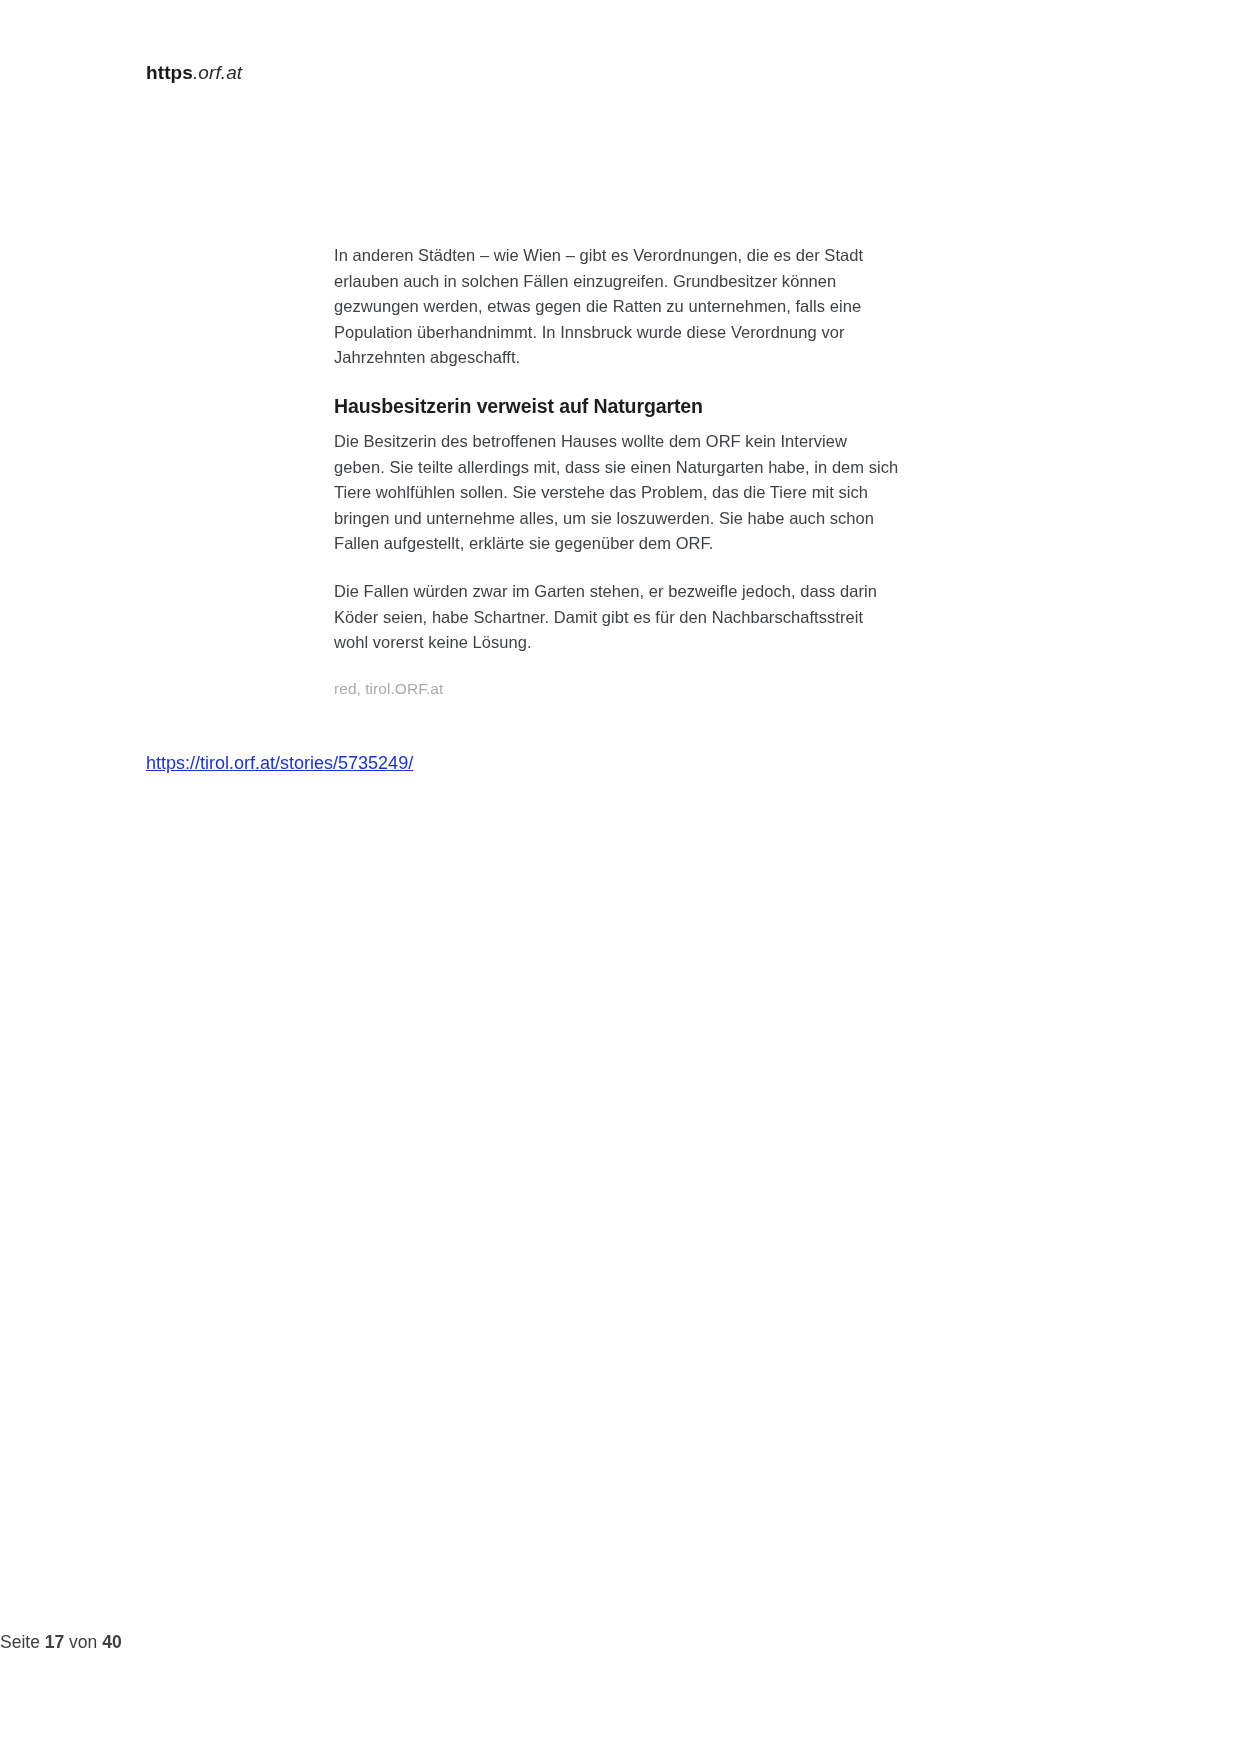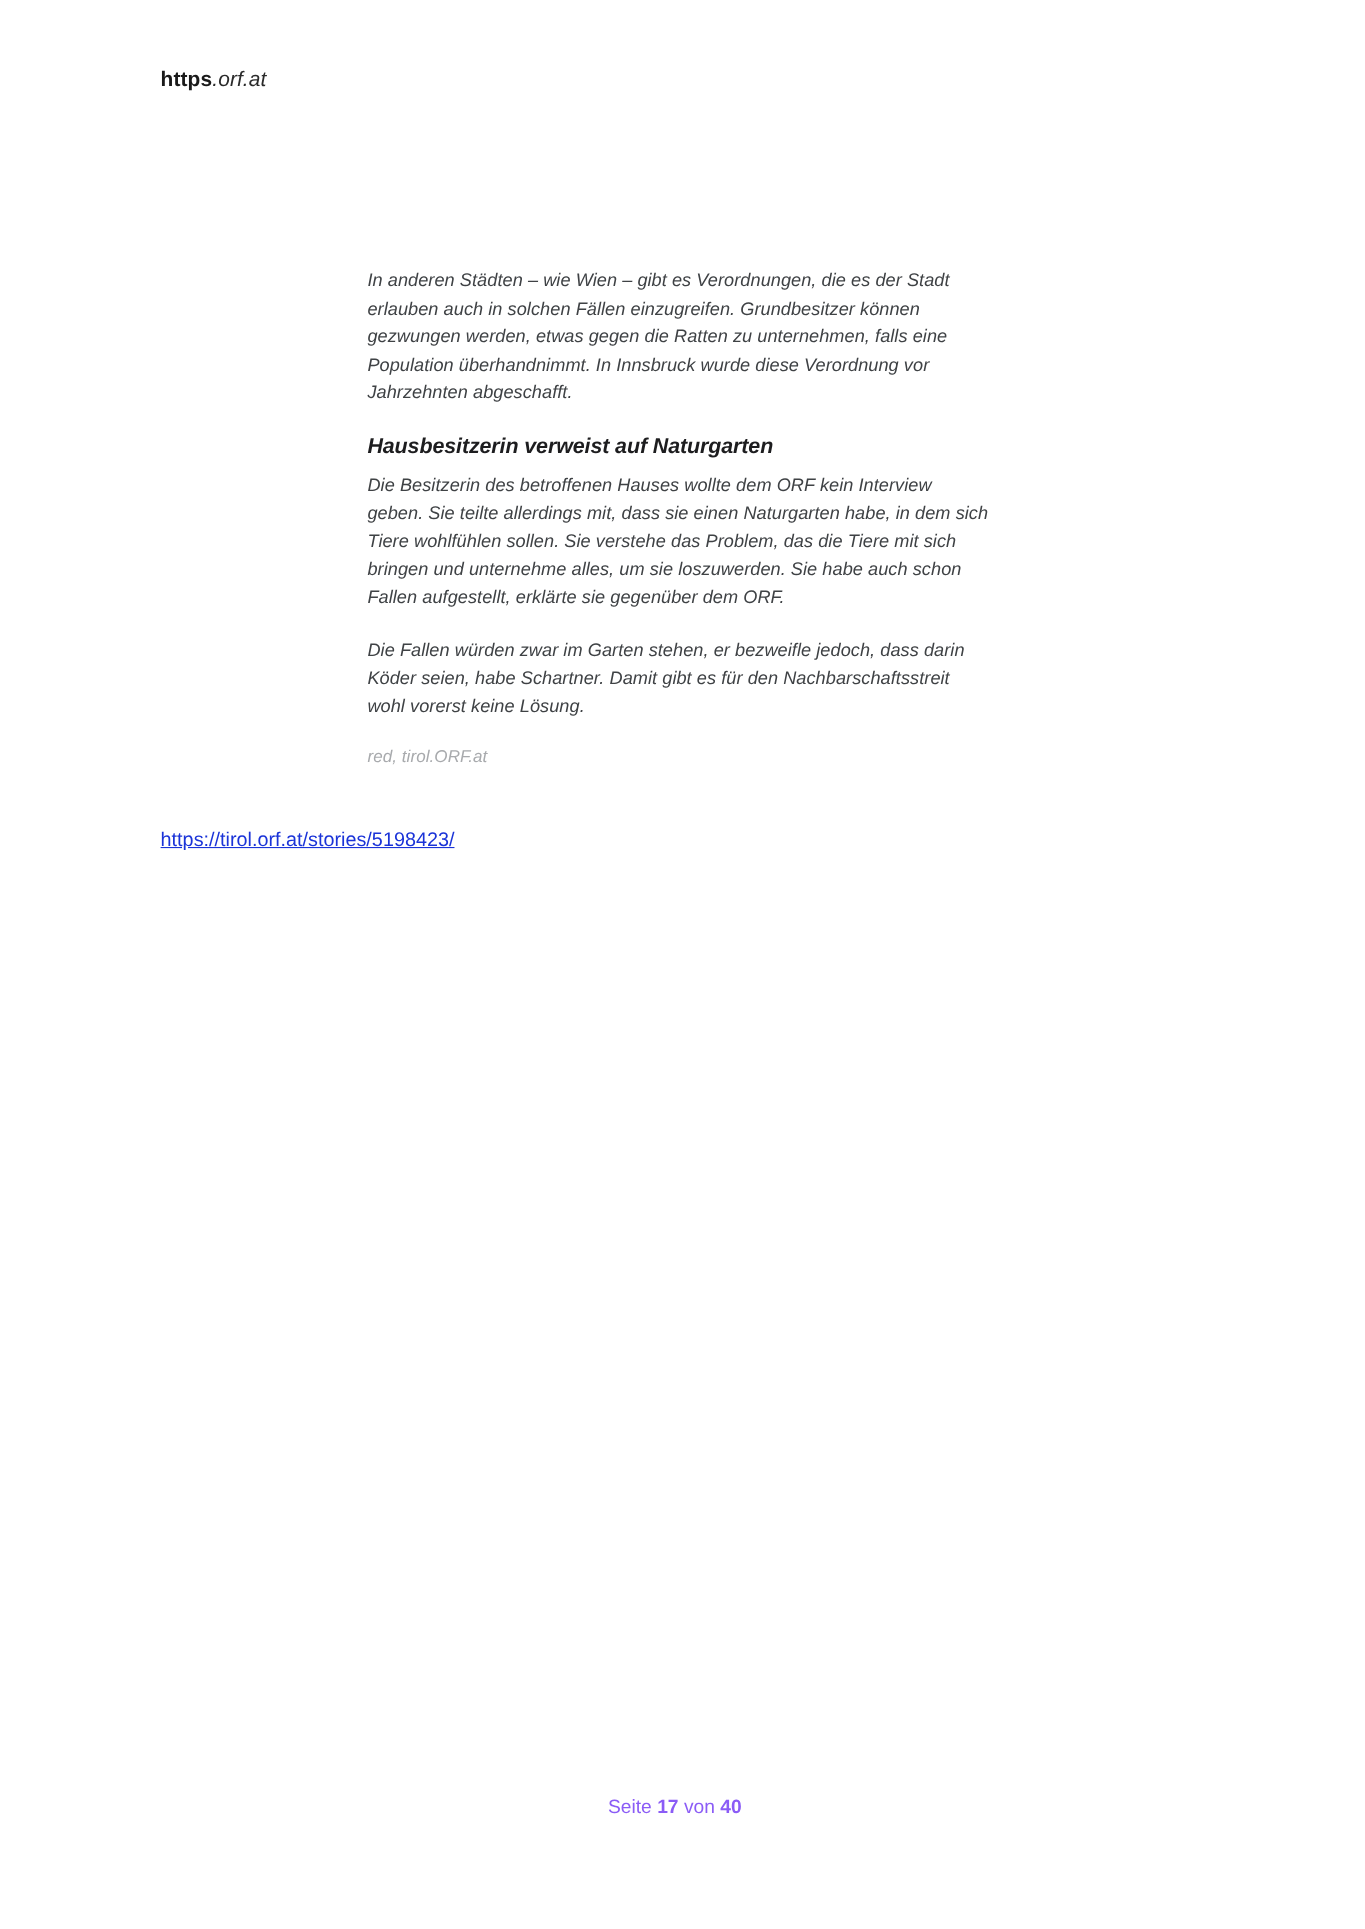--- a/index.html
+++ b/index.html
@@ -40,21 +40,20 @@
     font-style: italic;
   }
 
   
   .article {
     position: absolute;
     left: 334px;
     top: 243px;
     width: 565px;
     color: #3c4043;
-    font-style: italic;
   }
   .article p {
     margin: 0 0 22px 0;
     font-size: 16.5px;
     line-height: 25.6px;
     color: #3f4245;
     letter-spacing: 0.05px;
   }
   .article h2 {
     margin: 10px 0 10px 0;
@@ -94,23 +93,22 @@
     word-break: break-all;
     cursor: pointer;
   }
 
   
   .footer {
     position: absolute;
     left: 0;
     right: 14px;
     top: 1632px;
-    text-align: center;
     font-size: 17.5px;
-    color: #8b5cf6;
+    color: #404040;
   }
   .footer .b {
     font-weight: bold;
   }
   .footer span {
     display: inline;
   }
 </style>
 </head>
 <body>
@@ -123,20 +121,20 @@
 
   <div class="article">
     <p>In anderen Städten – wie Wien – gibt es Verordnungen, die es der Stadt erlauben auch in solchen Fällen einzugreifen. Grundbesitzer können gezwungen werden, etwas gegen die Ratten zu unternehmen, falls eine Population überhandnimmt. In Innsbruck wurde diese Verordnung vor Jahrzehnten abgeschafft.</p>
     <h2>Hausbesitzerin verweist auf Naturgarten</h2>
     <p>Die Besitzerin des betroffenen Hauses wollte dem ORF kein Interview geben. Sie teilte allerdings mit, dass sie einen Naturgarten habe, in dem sich Tiere wohlfühlen sollen. Sie verstehe das Problem, das die Tiere mit sich bringen und unternehme alles, um sie loszuwerden. Sie habe auch schon Fallen aufgestellt, erklärte sie gegenüber dem ORF.</p>
     <p>Die Fallen würden zwar im Garten stehen, er bezweifle jedoch, dass darin Köder seien, habe Schartner. Damit gibt es für den Nachbarschaftsstreit wohl vorerst keine Lösung.</p>
     <p class="byline">red, tirol.ORF.at</p>
   </div>
 
   <div class="link-block">
-    <a class="link-url" href="#">https://tirol.orf.at/stories/5198423/</a>
+    <a class="link-url" href="#">https://tirol.orf.at/stories/5735249/</a>
   </div>
 
   <div class="footer">
     <span>Seite </span><span class="b">17</span><span> von </span><span class="b">40</span>
   </div>
 
 </div>
 
 </body></html>

